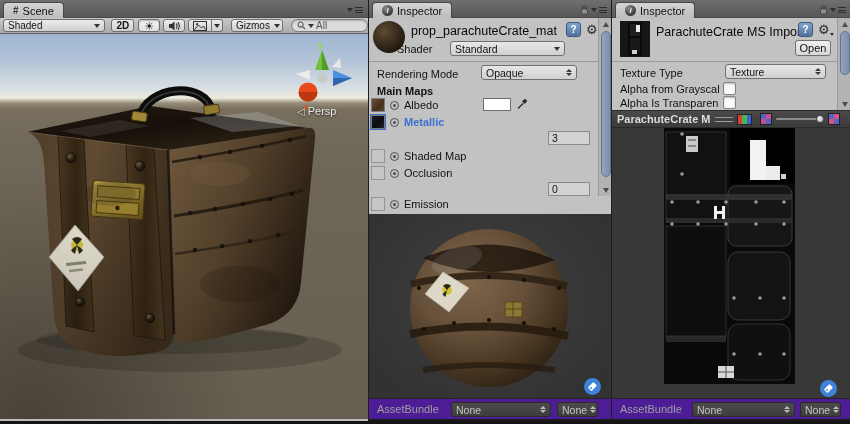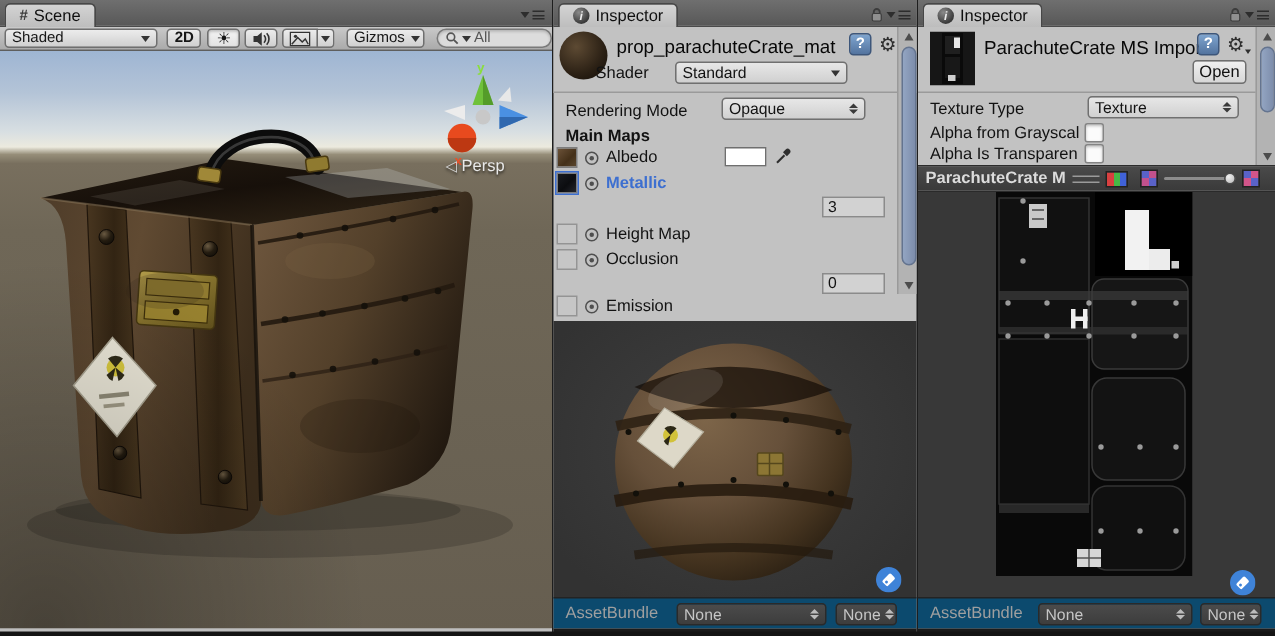--- a/index.html
+++ b/index.html
@@ -116,21 +116,21 @@
     background:conic-gradient(#c2518d 0 25%, #5a62c8 0 50%, #c2518d 0 75%, #5a62c8 0); }
   .rgb-icon { width:15px; height:11px; border:1px solid #222;
     background:linear-gradient(to right, #d84040 0 34%, #46b946 34% 67%, #4062d8 67%); }
   .mini-slider { position:relative; width:48px; height:12px; margin:0 4px; }
   .mini-slider .track { position:absolute; left:0; right:0; top:5px; height:2px; background:#8c8c8c; border-radius:1px; }
   .mini-slider .knob { position:absolute; right:0; top:2px; width:8px; height:8px; border-radius:50%;
     background:radial-gradient(circle at 35% 30%, #f0f0f0, #b8b8b8); border:1px solid #4a4a4a; }
   .tag-btn { position:absolute; width:17px; height:17px; }
 
   
-  .ab-bar { position:absolute; left:0; right:0; top:398px; height:21px; background:#0c4a6e; border-top:1px solid #232323; }
+  .ab-bar { position:absolute; left:0; right:0; top:398px; height:21px; background:#4c1d95; border-top:1px solid #232323; }
   .ab-label { position:absolute; left:8px; top:4px; color:#9f9f9f; font-size:11px; }
   .dd-dark { position:absolute; top:3px; height:15px; background:linear-gradient(#4b4b4b,#3d3d3d);
     border:1px solid #2a2a2a; border-radius:3px; display:flex; align-items:center; padding:0 4px;
     font-size:10.5px; color:#c6c6c6; }
   .dd-dark .updown .up { border-bottom-color:#bcbcbc; }
   .dd-dark .updown .dn { border-top-color:#bcbcbc; }
   .insp-bottom-strip { position:absolute; left:0; right:0; top:419px; bottom:0; background:#1a1a1a; }
 
   
   #tex-info { position:absolute; left:2px; top:238px; color:#f2f2f2; font-weight:bold; font-size:11px;
@@ -368,21 +368,21 @@
       <div class="mthumb" style="background:linear-gradient(135deg,#191b20,#0c0d10 55%,#22242b);outline:1px solid #3d6fd0;"></div>
       <div class="picker"></div>
       <span class="maplabel" style="color:#3d6fd0;">Metallic</span>
     </div>
 
     <input class="vfield" style="left: 179px; top: 131px;" value="3">
 
     <div class="mrow" style="top:148px;">
       <div class="mthumb" style="background:#c6c6c6;border-color:#949494;"></div>
       <div class="picker"></div>
-      <span class="maplabel">Height Map</span>
+      <span class="maplabel">Shaded Map</span>
     </div>
 
     <div class="mrow" style="top:165px;">
       <div class="mthumb" style="background:#c6c6c6;border-color:#949494;"></div>
       <div class="picker"></div>
       <span class="maplabel">Occlusion</span>
     </div>
 
     <div class="mrow" style="top:196px;">
       <div class="mthumb" style="background:#c6c6c6;border-color:#949494;"></div>

